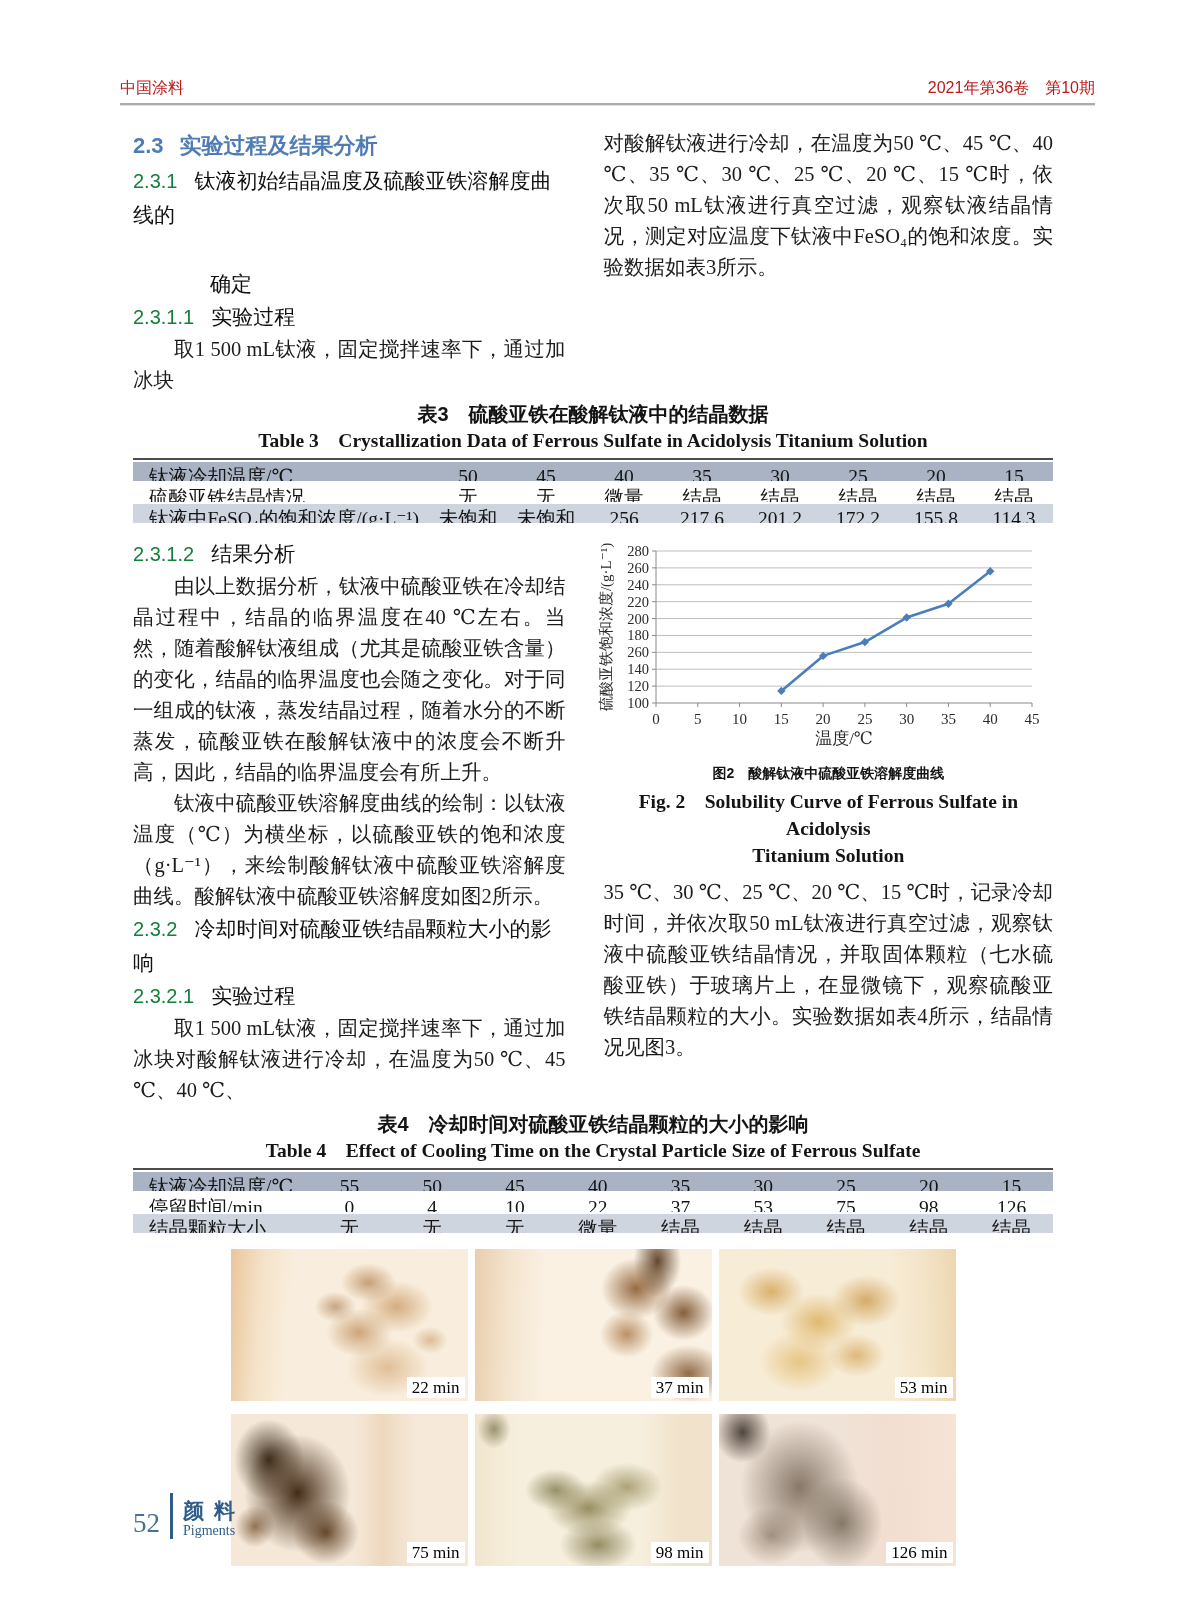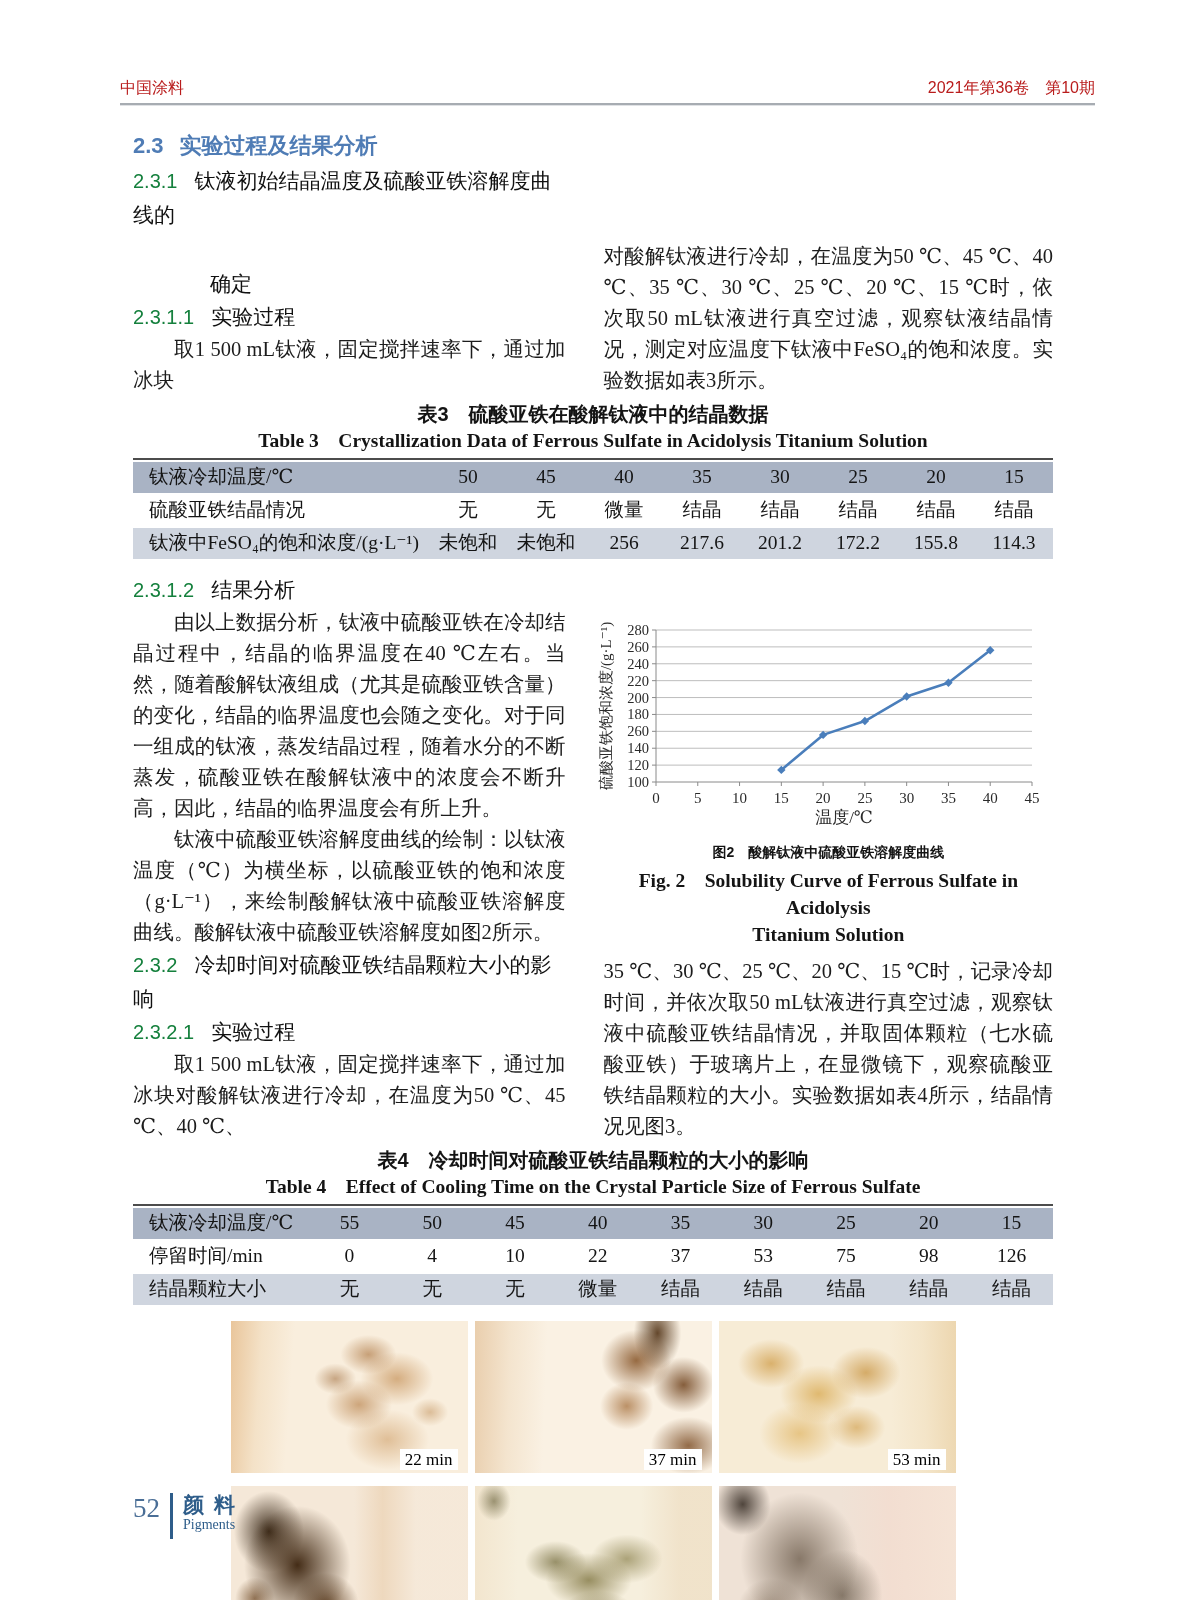--- a/index.html
+++ b/index.html
@@ -9,21 +9,21 @@
     font-family:"Liberation Serif","DejaVu Serif",serif; color:#1c1c1c;
     outline:1px solid #e3e3e3; overflow:hidden;
   }
   
   .page-header { position:absolute; top:78px; left:120px; width:975px; }
   .ph-row { display:flex; justify-content:space-between; align-items:flex-end;
     font-family:"Liberation Sans","DejaVu Sans",sans-serif; color:#b91c1c; }
   .ph-rule { margin-top:4px; border-top:2px solid #a7acb2; border-bottom:1px solid #e0e2e5; height:3px; }
   
   .content { position:absolute; top:128px; left:133px; width:920px; }
-  .two-col { display:flex; gap:38px;align-items:flex-end; }
+  .two-col { display:flex; gap:38px; }
   .col-l { width:438px; }
   .col-r { width:455px; }
   .body-text { font-size:20.5px; line-height:31px; text-align:justify; }
   .indent { text-indent:2em; }
   .h-main { font-family:"Liberation Sans","DejaVu Sans",sans-serif; font-size:22px;
     font-weight:bold; color:#4f7cb5; line-height:36px; }
   .h-main .h-num { margin-right:16px; }
   .h-sub { font-size:21px; line-height:33px;
     font-family:"Liberation Sans","DejaVu Sans",sans-serif; color:#111; }
   .h-sub .h-num { color:#15803d; margin-right:17px; font-size:20px; }
@@ -34,37 +34,37 @@
     font-weight:bold; font-size:20px; line-height:27px; color:#141414; }
   .tbl-title-en { text-align:center; font-weight:bold; font-size:19.5px; line-height:26px;
     color:#141414; margin-bottom:4px; }
   .data-table { border-top:2px solid #4c4c4c; }
   .t-row { display:grid; margin-top:2px; }
   .table3 .t-row { grid-template-columns:296px repeat(8,1fr); }
   .table4 .t-row { grid-template-columns:175px repeat(9,1fr); }
   .row-0 { background:#a9b3c4; }
   .row-1 { background:#ffffff; }
   .row-2 { background:#cfd5df; }
-  .t-cell { font-size:19.5px; line-height:29px; height:31px; text-align:center;
+  .t-cell { font-size:19.5px; line-height:29px; height:19px; text-align:center;
     white-space:nowrap; overflow:hidden; color:#141414; }
   .t-label { text-align:left; padding-left:16px; }
   
   .cols2 { margin-top:14px; }
   
   .fig2-chart { margin-top:4px; margin-left:-6px; }
   .fig2-chart svg { overflow:visible; }
   .fig-cap-cn { text-align:center; font-family:"Liberation Sans","DejaVu Sans",sans-serif;
     font-weight:bold; font-size:14px; line-height:29px; color:#141414; margin-top:6px; }
   .fig-cap-en { text-align:center; font-weight:bold; font-size:19.5px; line-height:27px; color:#141414; }
   .after-fig-para { margin-top:8px; }
   
   .fig3-grid { margin:16px auto 0; width:725px; display:grid;
     grid-template-columns:repeat(3,237px); gap:13px 7px; }
   .micro-cell { position:relative; width:237px; height:152px; overflow:hidden; }
-  .img-label { position:absolute; right:10px; bottom:3px; background:#ffffff; color:#000;
+  .img-label { position:absolute; right:3px; bottom:3px; background:#ffffff; color:#000;
     font-size:17px; line-height:21px; padding:0 5px; font-family:"Liberation Serif",serif; }
   .m1 { background-color:#f9eedd; background-image:
     radial-gradient(ellipse 40px 28px at 58% 22%, rgba(166,108,52,.6), rgba(166,108,52,0) 70%),
     radial-gradient(ellipse 52px 38px at 70% 38%, rgba(193,138,78,.65), rgba(193,138,78,0) 70%),
     radial-gradient(ellipse 46px 34px at 54% 55%, rgba(176,117,58,.6), rgba(176,117,58,0) 72%),
     radial-gradient(ellipse 58px 42px at 66% 78%, rgba(203,152,94,.55), rgba(203,152,94,0) 72%),
     radial-gradient(ellipse 30px 22px at 44% 38%, rgba(150,94,42,.5), rgba(150,94,42,0) 70%),
     radial-gradient(ellipse 26px 20px at 84% 60%, rgba(190,140,84,.5), rgba(190,140,84,0) 70%),
     linear-gradient(94deg, rgba(229,187,138,.8) 0%, rgba(240,216,182,.55) 13%, rgba(248,236,215,0) 26%); }
   .m2 { background-color:#faf1e3; background-image:
@@ -94,21 +94,21 @@
     radial-gradient(ellipse 54px 36px at 52% 86%, rgba(118,108,60,.75), rgba(118,108,60,0) 72%),
     radial-gradient(ellipse 24px 28px at 8% 10%, rgba(96,88,48,.6), rgba(96,88,48,0) 70%),
     linear-gradient(90deg, rgba(240,223,196,.6) 0%, rgba(246,238,220,0) 18%, rgba(246,238,220,0) 70%, rgba(234,212,180,.45) 86%); }
   .m6 { background-color:#efe2d6; background-image:
     radial-gradient(ellipse 40px 44px at 10% 12%, rgba(52,42,34,.85), rgba(52,42,34,0) 70%),
     radial-gradient(ellipse 80px 90px at 34% 48%, rgba(110,94,78,.8), rgba(110,94,78,0) 74%),
     radial-gradient(ellipse 56px 64px at 52% 72%, rgba(92,78,62,.7), rgba(92,78,62,0) 72%),
     radial-gradient(ellipse 46px 40px at 22% 80%, rgba(128,110,92,.65), rgba(128,110,92,0) 72%),
     linear-gradient(88deg, rgba(238,226,214,0) 52%, rgba(243,221,208,.85) 72%, rgba(246,228,214,.9) 100%); }
   
-  .page-footer { position:absolute; top:1493px; left:133px; display:flex; align-items:flex-start; }
+  .page-footer { position:absolute; top:1493px; left:133px; display:flex; align-items:flex-end; }
   .pf-num { font-size:27px; color:#4a6e96; margin-right:10px; font-family:"Liberation Serif",serif; }
   .pf-bar { width:3px; height:46px; background:#2e5d8a; margin-right:10px; }
   .pf-cn { font-family:"Liberation Sans","DejaVu Sans",sans-serif; font-weight:bold;
     font-size:21px; color:#2e5d8a; letter-spacing:10px; line-height:24px; }
   .pf-en { font-size:14px; color:#2e5d8a; line-height:16px; }
 </style>
 </head>
 <body>
 
 <div class="page">

